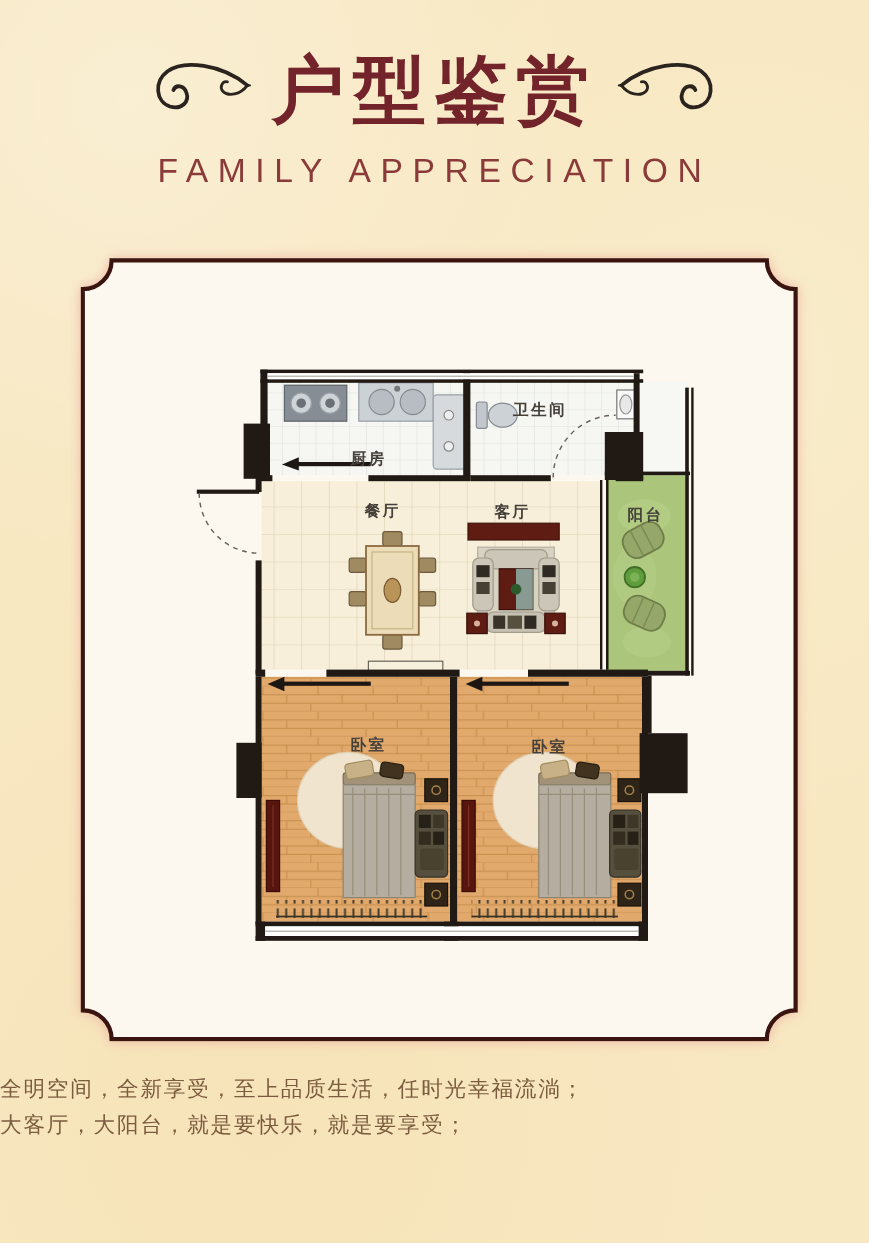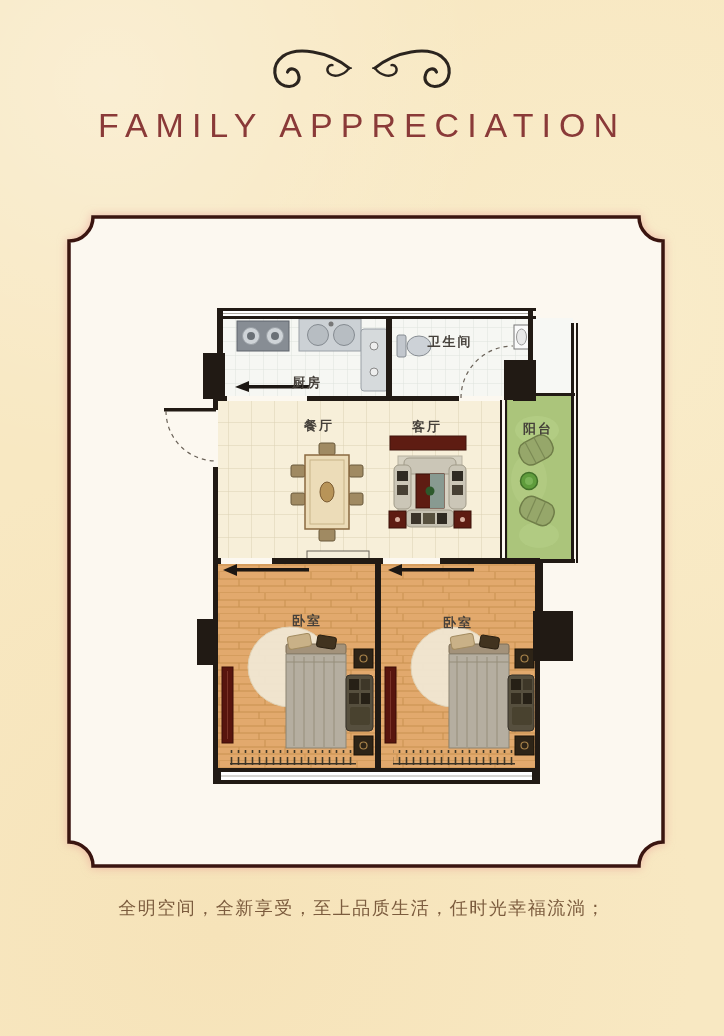--- a/index.html
+++ b/index.html
@@ -13,48 +13,49 @@
     font-family:"DejaVu Sans",sans-serif;
   }
   .header{position:absolute;top:44px;left:0;width:100%;text-align:center;}
   .title-row{display:flex;align-items:center;justify-content:center;gap:14px;}
   .main-title{
     font-family:"DejaVu Serif","DejaVu Sans",serif;
     font-size:61px;font-weight:bold;color:#73232a;letter-spacing:7px;line-height:1.05;
   }
   .flourish{width:88px;height:58px;flex:0 0 auto;}
   .subtitle{
-    margin-top:4px;font-family:"Liberation Sans","DejaVu Sans",sans-serif;
-    font-size:34px;color:#8a3a38;letter-spacing:8px;font-weight:400;
+    margin-top:19px;font-family:"Liberation Sans","DejaVu Sans",sans-serif;
+    font-size:28px;color:#8a3a38;letter-spacing:8px;font-weight:400;
   }
   .frame{position:absolute;left:67px;top:215px;width:598px;height:653px;}
   .frame svg{position:absolute;left:0;top:0;}
   .frame-svg{filter:drop-shadow(0 0 5px rgba(228,140,140,.55));}
   .plan-label{
     font-family:"DejaVu Sans",sans-serif;font-size:13px;font-weight:600;
     fill:#45403a;letter-spacing:2px;
   }
   .desc{
-    position:absolute;left:0;top:893px;width:100%;text-align:center;
+    position:absolute;left:0;top:893px;width:100%;
     color:#7c5c3e;font-size:18px;line-height:30px;letter-spacing:1.5px;
     font-family:"DejaVu Sans",sans-serif;
   }
 </style>
 </head>
 <body>
 
 <div class="header">
   <div class="title-row">
     <svg class="flourish" viewBox="0 0 90 58">
       <g fill="none" stroke="#2b241e" stroke-linecap="round">
         <path stroke-width="3.2" d="M84,24 C62,6 30,2 16,12 C4,21 6,38 18,42 C28,45 35,38 32,30 C30,24 23,23 21,28"></path>
         <path stroke-width="2.4" d="M84,24 C78,32 68,34 63,29 C60,25 63,20 67,21"></path>
         <path stroke-width="2" stroke-dasharray="2,4" d="M84,24 h5"></path>
       </g>
     </svg>
+    <div class="main-title">户型鉴赏</div>
     <svg class="flourish" viewBox="0 0 90 58" style="transform:scaleX(-1)">
       <g fill="none" stroke="#2b241e" stroke-linecap="round">
         <path stroke-width="3.2" d="M84,24 C62,6 30,2 16,12 C4,21 6,38 18,42 C28,45 35,38 32,30 C30,24 23,23 21,28"></path>
         <path stroke-width="2.4" d="M84,24 C78,32 68,34 63,29 C60,25 63,20 67,21"></path>
         <path stroke-width="2" stroke-dasharray="2,4" d="M84,24 h5"></path>
       </g>
     </svg>
   </div>
   <div class="subtitle">FAMILY APPRECIATION</div>
 </div>
@@ -301,13 +302,14 @@
       <text class="plan-label" x="360" y="216">客厅</text>
       <text class="plan-label" x="471" y="218">阳台</text>
       <text class="plan-label" x="240" y="410">卧室</text>
       <text class="plan-label" x="391" y="412">卧室</text>
     </g>
   </svg>
 </div>
 
 <div class="desc">
   <div>全明空间，全新享受，至上品质生活，任时光幸福流淌；</div>
+  <div>大客厅，大阳台，就是要快乐，就是要享受；</div>
 </div>
 
 </body></html>

